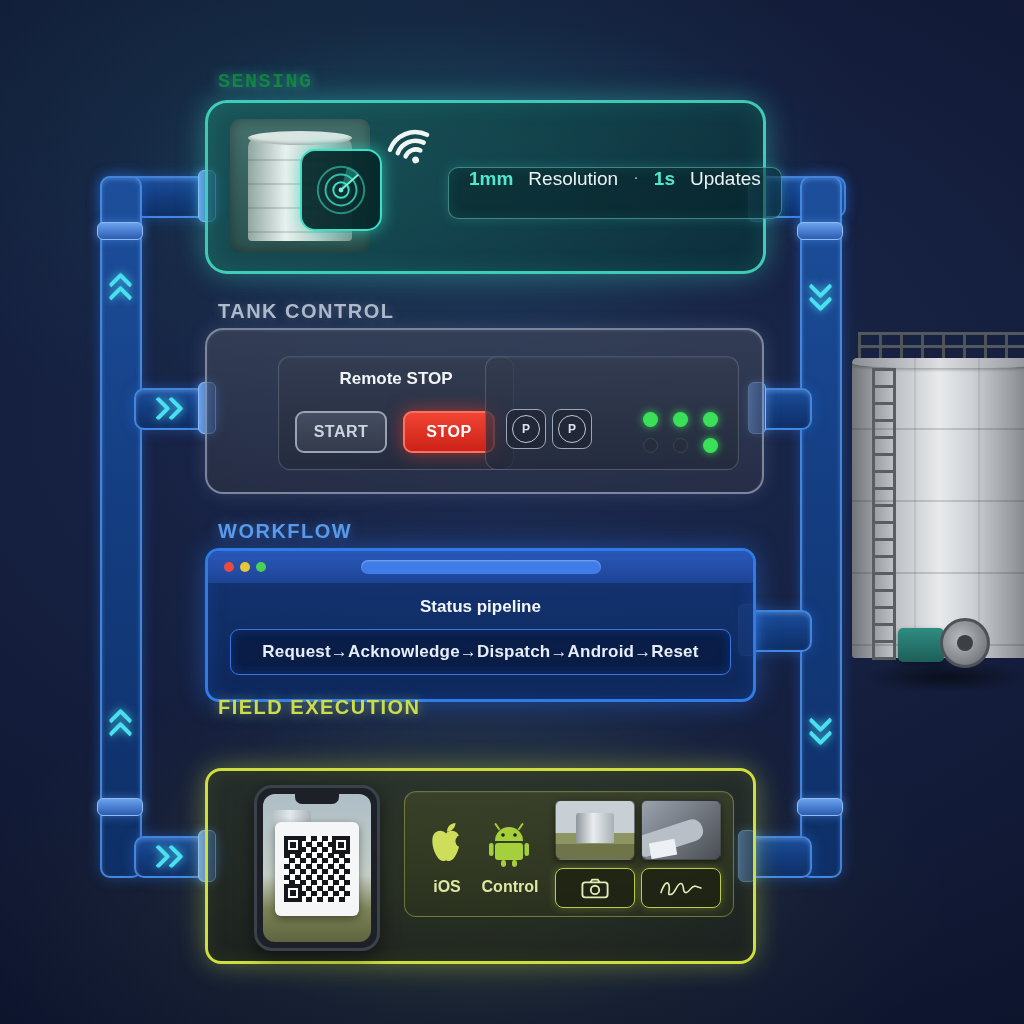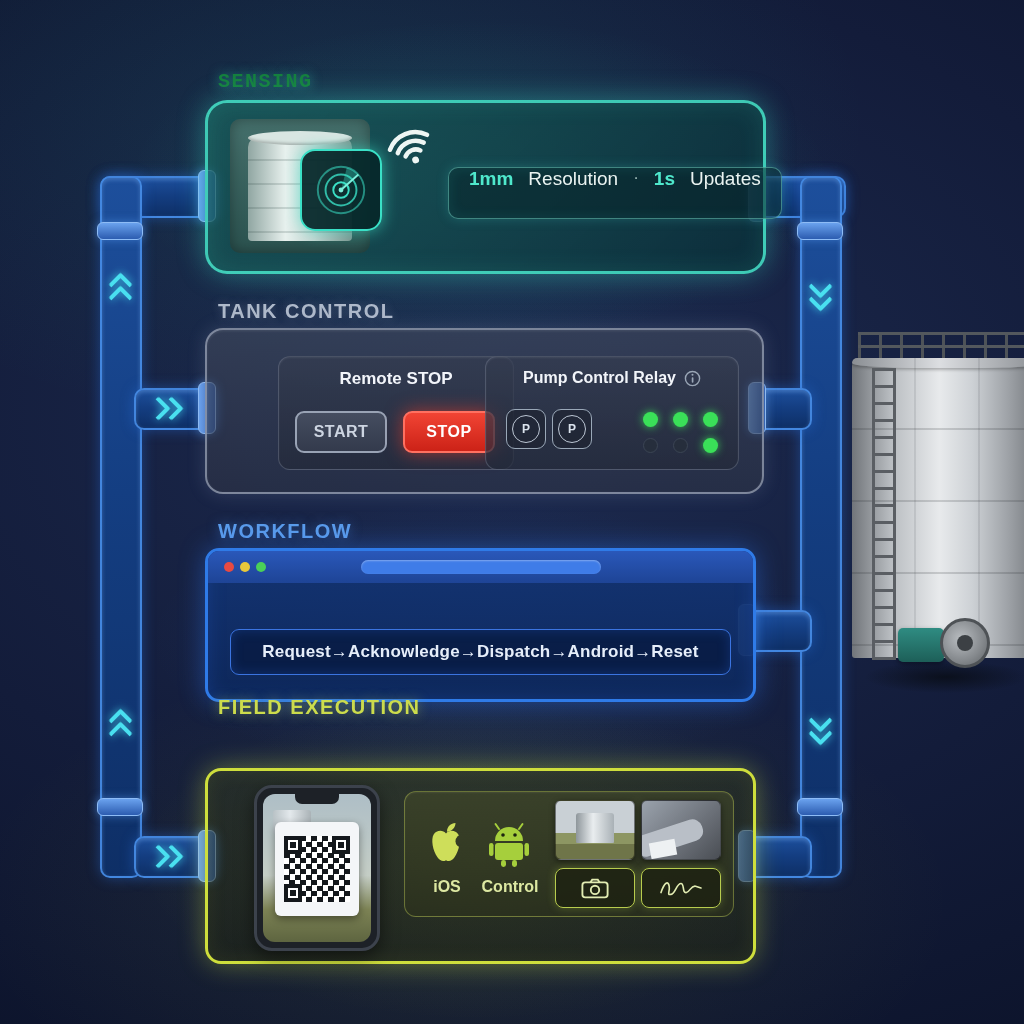--- a/index.html
+++ b/index.html
@@ -241,30 +241,20 @@
 </div>
 
 <div class="section-label lbl-control">TANK CONTROL</div>
 <div class="panel-control">
   <div class="ctl-card ctl-left">
     <div class="ctl-title">Remote STOP</div>
     <button class="btn btn-start">START</button>
     <button class="btn btn-stop">STOP</button>
   </div>
   <div class="ctl-card ctl-right">
-    <div class="pump-head">
-      <span>Pump Control Relay</span>
-      <span style="display:inline-flex;cursor:pointer;">
-        <svg viewBox="0 0 18 18" width="17" height="17">
-          <circle cx="9" cy="9" r="7.5" fill="none" stroke="#9aa6b6" stroke-width="1.5"></circle>
-          <rect x="8.2" y="7.6" width="1.8" height="5.8" rx="0.9" fill="#9aa6b6"></rect>
-          <circle cx="9" cy="5" r="1.1" fill="#9aa6b6"></circle>
-        </svg>
-      </span>
-    </div>
     <div class="pump" style="left:20px;">
       <div class="pump-c">P</div>
     </div>
     <div class="pump" style="left:66px;">
       <div class="pump-c">P</div>
     </div>
     <div class="dots">
         <span class="dot on"></span>
         <span class="dot on"></span>
         <span class="dot on"></span>
@@ -276,20 +266,21 @@
 </div>
 
 <div class="section-label lbl-workflow">WORKFLOW</div>
 <div class="panel-workflow">
   <div class="browser-bar">
     <div class="tl red"></div>
     <div class="tl yellow"></div>
     <div class="tl green"></div>
     <div class="addr"></div>
   </div>
+  <div class="wf-title">Status pipeline</div>
   <div class="pipeline">
     <span>Request→Acknowledge→Dispatch→Android→Reset</span>
   </div>
 </div>
 
 <div class="section-label lbl-field">FIELD EXECUTION</div>
 <div class="panel-field">
   <div class="phone">
     <div class="screen">
       <div class="mini-tank"></div>

